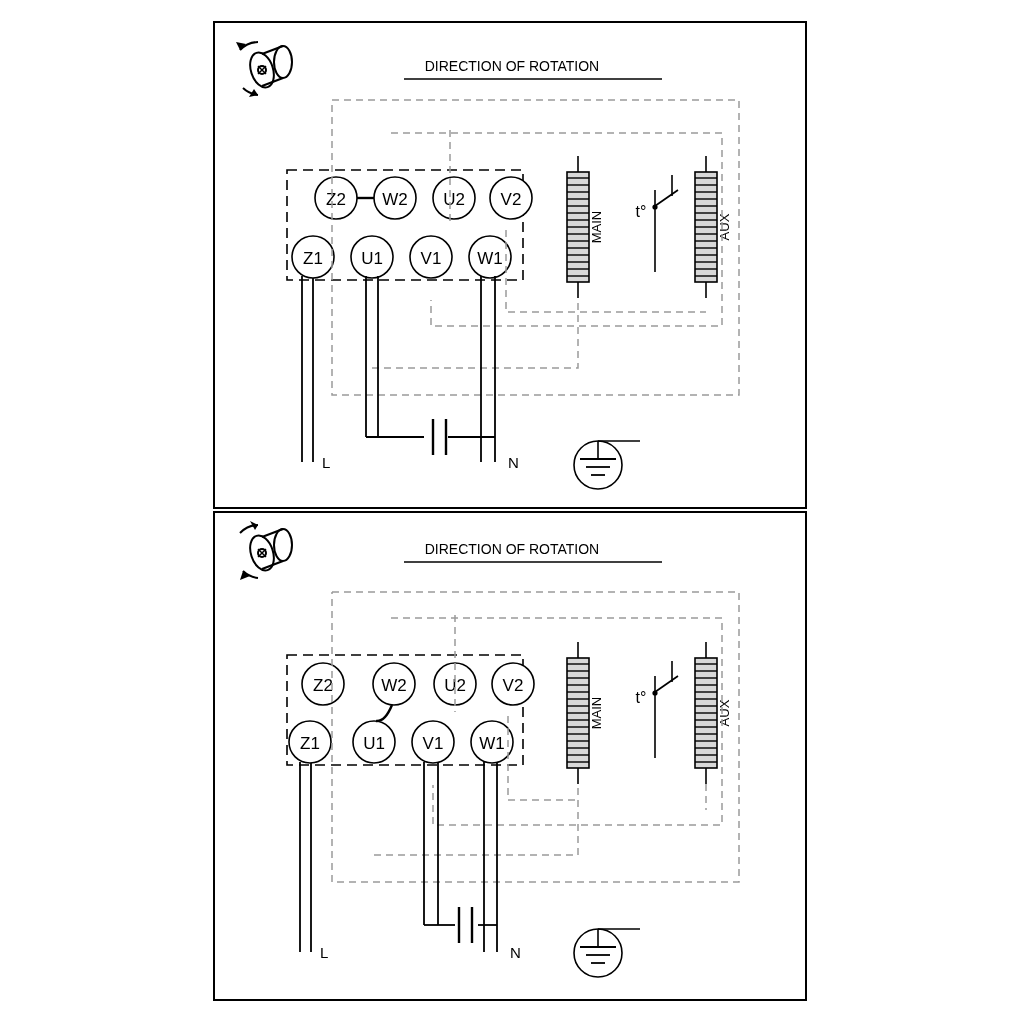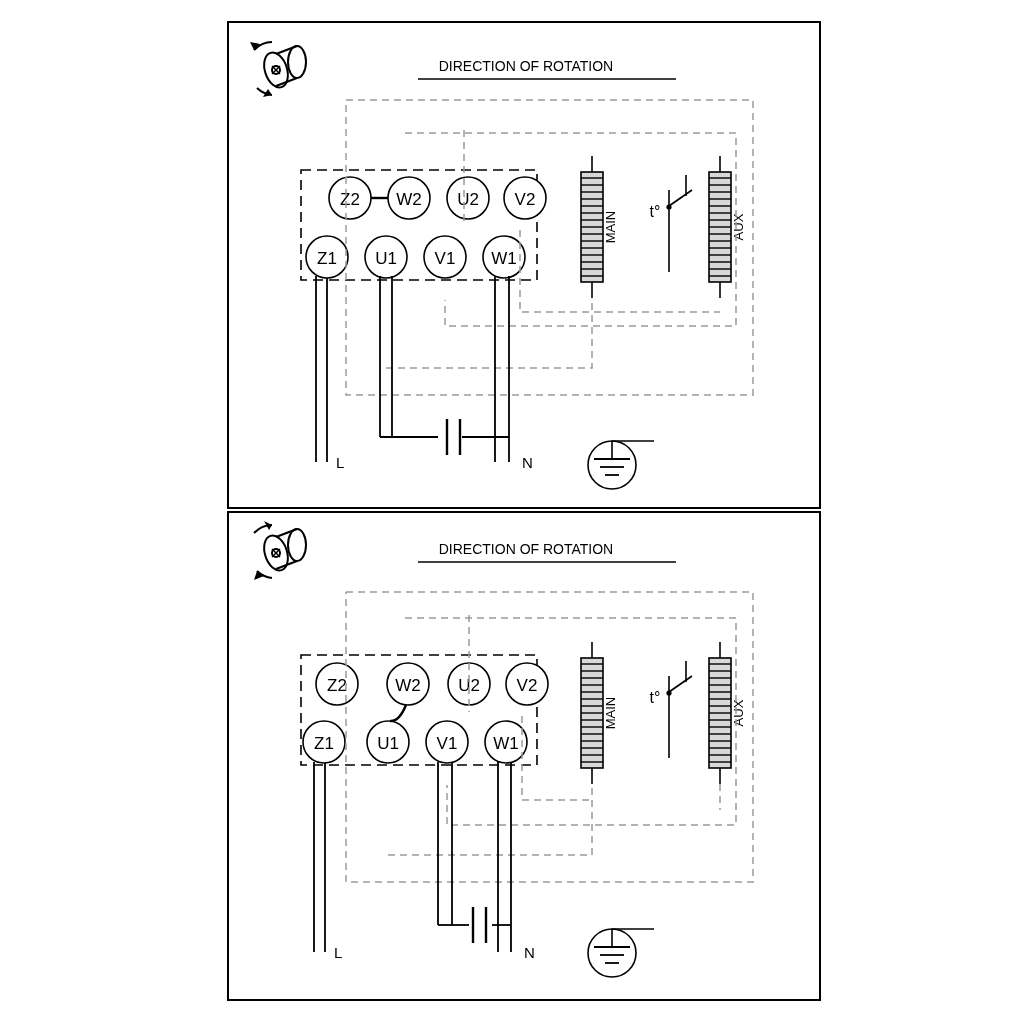--- a/index.html
+++ b/index.html
@@ -12,21 +12,20 @@
     height: 1024px;
     font-family: "Liberation Sans", sans-serif;
     position: relative;
     overflow: hidden;
   }
   #page-root {
     position: absolute;
     left: 0; top: 0;
     width: 836px;
     height: 1024px;
-    margin-left: 14px;
   }
   .panel-svg {
     position: absolute;
     left: 0;
     top: 0;
   }
   .lbl {
     font-family: "Liberation Sans", sans-serif;
     fill: #000000;
   }

